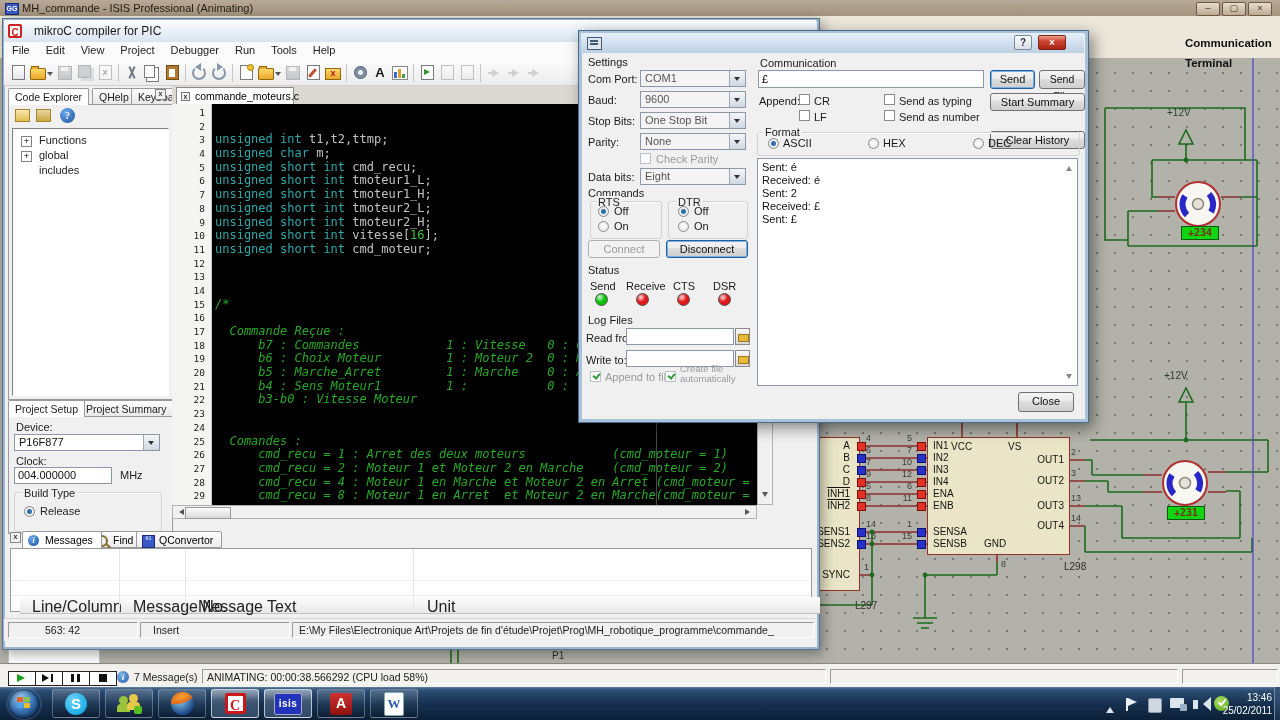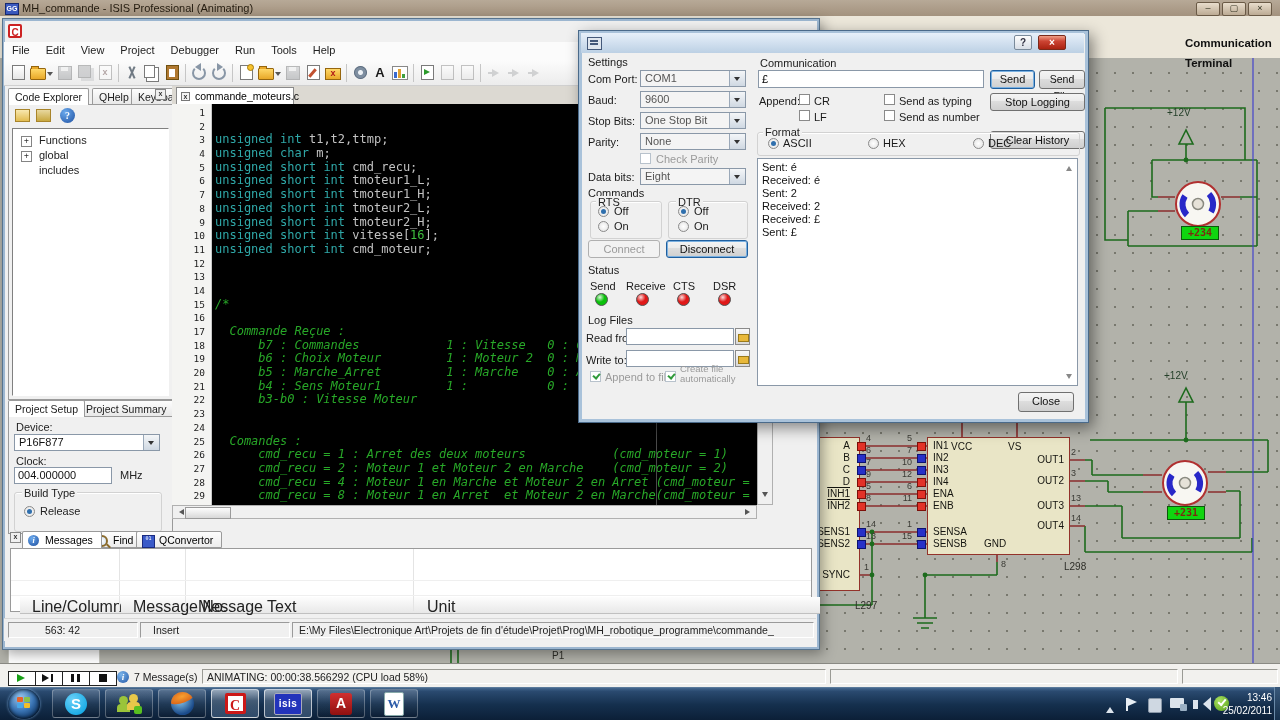--- a/index.html
+++ b/index.html
@@ -370,20 +370,23 @@
       </div>
     <span id="info-icon">i</span>
     <span id="msg-count">7 Message(s)</span>
     <div class="sunken" style="left:186px;width:624px;">ANIMATING: 00:00:38.566292 (CPU load 58%)</div>
     <div class="sunken" style="left:814px;width:348px;"></div>
     <div class="sunken" style="left:1166px;width:96px;"></div>
     <div class="sunken" style="left:1266px;width:12px;"></div>
   </div>
 
   <div id="mikroc" class="abs"></div>
+  <div id="mc-titlebar" class="abs">
+    <span id="mc-title-text">mikroC compiler for PIC</span>
+  </div>
   <div id="mc-icon" class="abs">C</div>
   <div id="mc-menubar" class="abs">
     <span>File</span><span>Edit</span><span>View</span><span>Project</span><span>Debugger</span><span>Run</span><span>Tools</span><span>Help</span>
   </div>
   <div id="mc-toolbar" class="abs">
       <div class="tbi">
         <div class="k-page"></div>
       </div>
       <div class="tbi">
         <div class="k-folder-open"></div>
@@ -670,35 +673,34 @@
   <div class="btn" style="left:1039px;top:70px;width:46px;height:19px;line-height:17px;font-size:10.5px;">Send File</div>
   <span class="dlab" style="left:759px;top:95px;">Append:</span>
   <span class="cbx" style="left:799px;top:94px;"></span>
   <span class="dlab" style="left:814px;top:95px;">CR</span>
   <span class="cbx" style="left:884px;top:94px;"></span>
   <span class="dlab" style="left:899px;top:95px;">Send as typing</span>
   <span class="cbx" style="left:799px;top:110px;"></span>
   <span class="dlab" style="left:814px;top:111px;">LF</span>
   <span class="cbx" style="left:884px;top:110px;"></span>
   <span class="dlab" style="left:899px;top:111px;">Send as number</span>
-  <div class="btn" style="left:990px;top:93px;width:95px;height:18px;line-height:16px;">Stop Logging</div>
+  <div class="btn" style="left:990px;top:93px;width:95px;height:18px;line-height:16px;">Start Summary</div>
   <div class="btn" style="left:990px;top:113px;width:95px;height:18px;line-height:16px;margin-top:18px;">Clear History</div>
   <div class="groupbox" style="left:757px;top:132px;width:321px;height:22px;"></div>
   <span class="grouplab" style="left:763px;top:126px;">Format</span>
   <span class="radio sel" style="left:768px;top:138px;"></span>
   <span class="dlab" style="left:783px;top:137px;">ASCII</span>
   <span class="radio" style="left:868px;top:138px;"></span>
   <span class="dlab" style="left:883px;top:137px;">HEX</span>
   <span class="radio" style="left:973px;top:138px;"></span>
   <span class="dlab" style="left:988px;top:137px;">DEC</span>
   <div id="dlg-log" class="abs">
       <div>Sent: é</div>
       <div>Received: é</div>
       <div>Sent: 2</div>
-      <div>Received: 2</div>
       <div>Received: £</div>
       <div>Sent: £</div>
     </div>
   <span class="sarr abs" style="left:1066px;top:163px;border-bottom:5px solid #888;"></span>
   <span class="sarr abs" style="left:1066px;top:374px;border-top:5px solid #888;"></span>
   <div class="btn" style="left:1018px;top:392px;width:56px;height:20px;line-height:16px;">Close</div>
 
   <div id="taskbar" class="abs"></div>
   <div id="start-orb" class="abs">
     <span class="orbflag">

